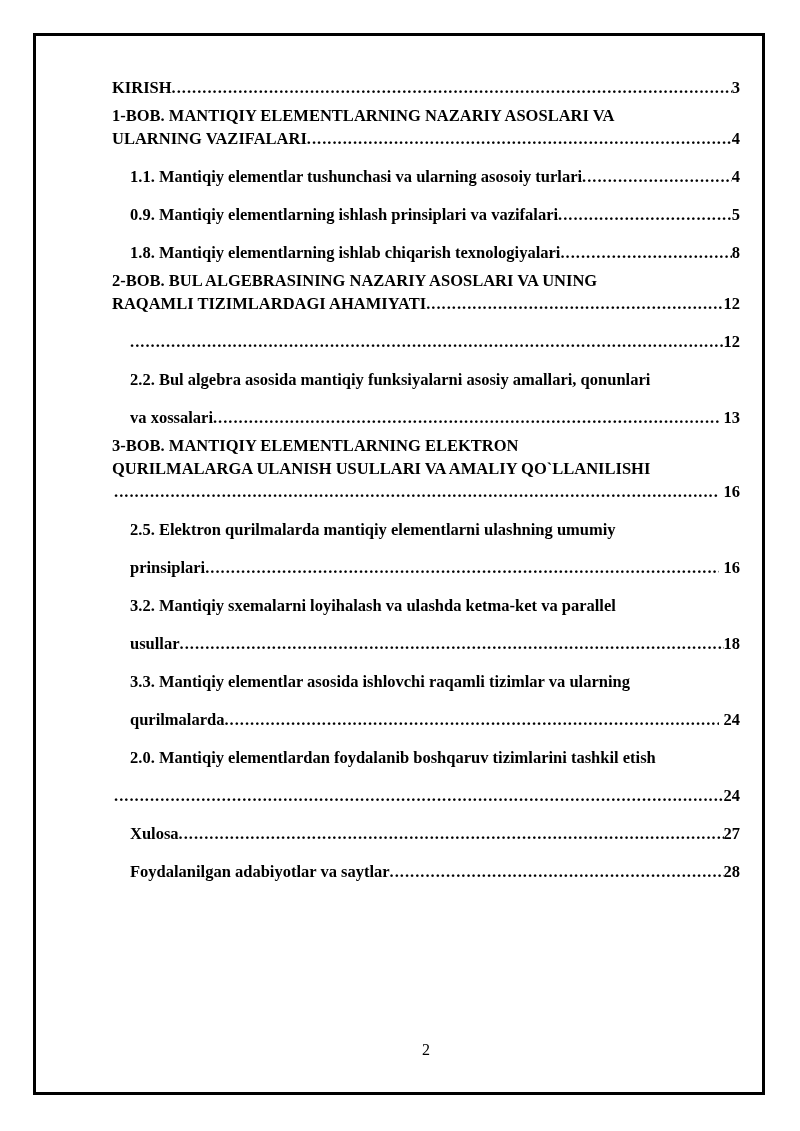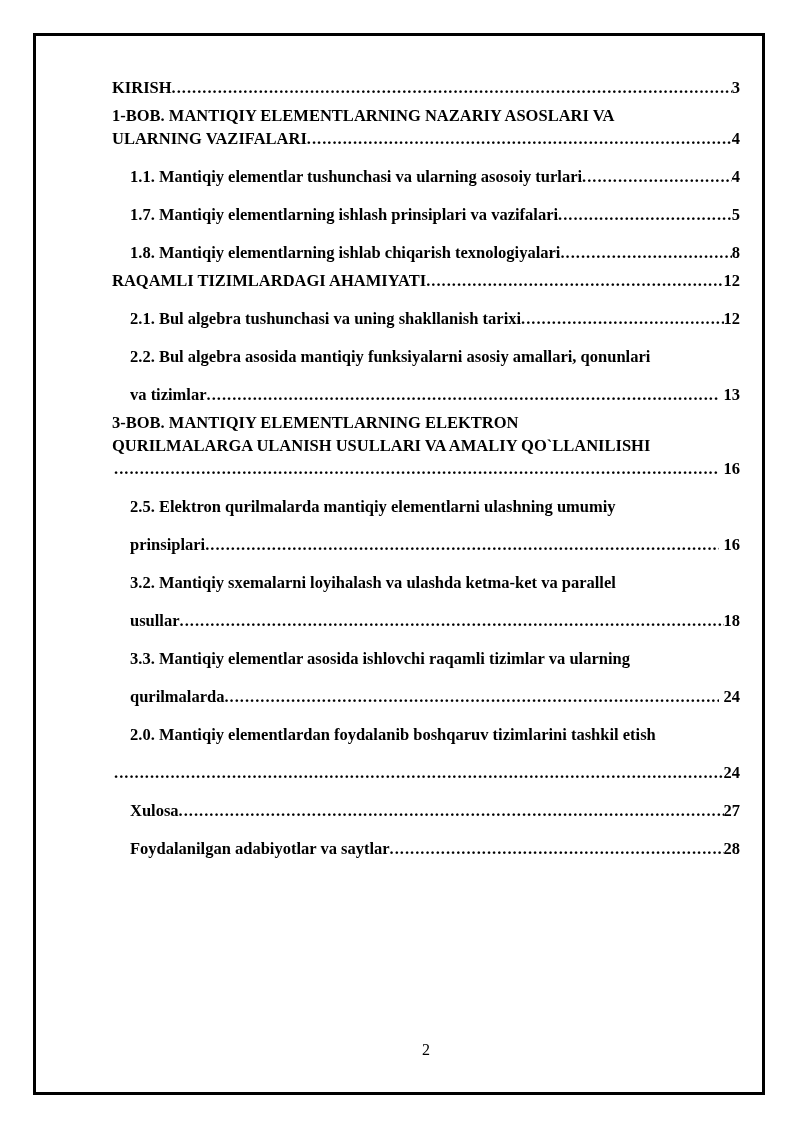--- a/index.html
+++ b/index.html
@@ -91,52 +91,54 @@
       </div>
       <div class="toc-entry lvl2">
         <div class="toc-line">
           <span class="line-text">1.1. Mantiqiy elementlar tushunchasi va ularning asosoiy turlari</span>
           <span class="leader">............................................................................................................................................................................................................................</span>
           <span class="page-num">4</span>
         </div>
       </div>
       <div class="toc-entry lvl2">
         <div class="toc-line">
-          <span class="line-text">1.7. Mantiqiy elementlarning ishlash prinsiplari va vazifalari</span>
+          <span class="line-text">0.9. Mantiqiy elementlarning ishlash prinsiplari va vazifalari</span>
           <span class="leader">............................................................................................................................................................................................................................</span>
           <span class="page-num">5</span>
         </div>
       </div>
       <div class="toc-entry lvl2">
         <div class="toc-line">
           <span class="line-text">1.8. Mantiqiy elementlarning ishlab chiqarish texnologiyalari</span>
           <span class="leader">............................................................................................................................................................................................................................</span>
           <span class="page-num">8</span>
         </div>
       </div>
       <div class="toc-entry lvl1">
         <div class="toc-line">
+          <span class="line-text">2-BOB. BUL ALGEBRASINING NAZARIY ASOSLARI VA UNING</span>
+        </div>
+        <div class="toc-line">
           <span class="line-text">RAQAMLI TIZIMLARDAGI AHAMIYATI</span>
           <span class="leader">............................................................................................................................................................................................................................</span>
           <span class="page-num">12</span>
         </div>
       </div>
       <div class="toc-entry lvl2">
         <div class="toc-line">
-          <span class="line-text">2.1. Bul algebra tushunchasi va uning shakllanish tarixi</span>
           <span class="leader">............................................................................................................................................................................................................................</span>
           <span class="page-num">12</span>
         </div>
       </div>
       <div class="toc-entry lvl2">
         <div class="toc-line">
           <span class="line-text">2.2. Bul algebra asosida mantiqiy funksiyalarni asosiy amallari, qonunlari</span>
         </div>
         <div class="toc-line">
-          <span class="line-text">va tizimlar</span>
+          <span class="line-text">va xossalari</span>
           <span class="leader">............................................................................................................................................................................................................................</span>
           <span class="page-num"> 13</span>
         </div>
       </div>
       <div class="toc-entry lvl1">
         <div class="toc-line">
           <span class="line-text">3-BOB. MANTIQIY ELEMENTLARNING ELEKTRON</span>
         </div>
         <div class="toc-line">
           <span class="line-text">QURILMALARGA ULANISH USULLARI VA AMALIY QO`LLANILISHI</span>

